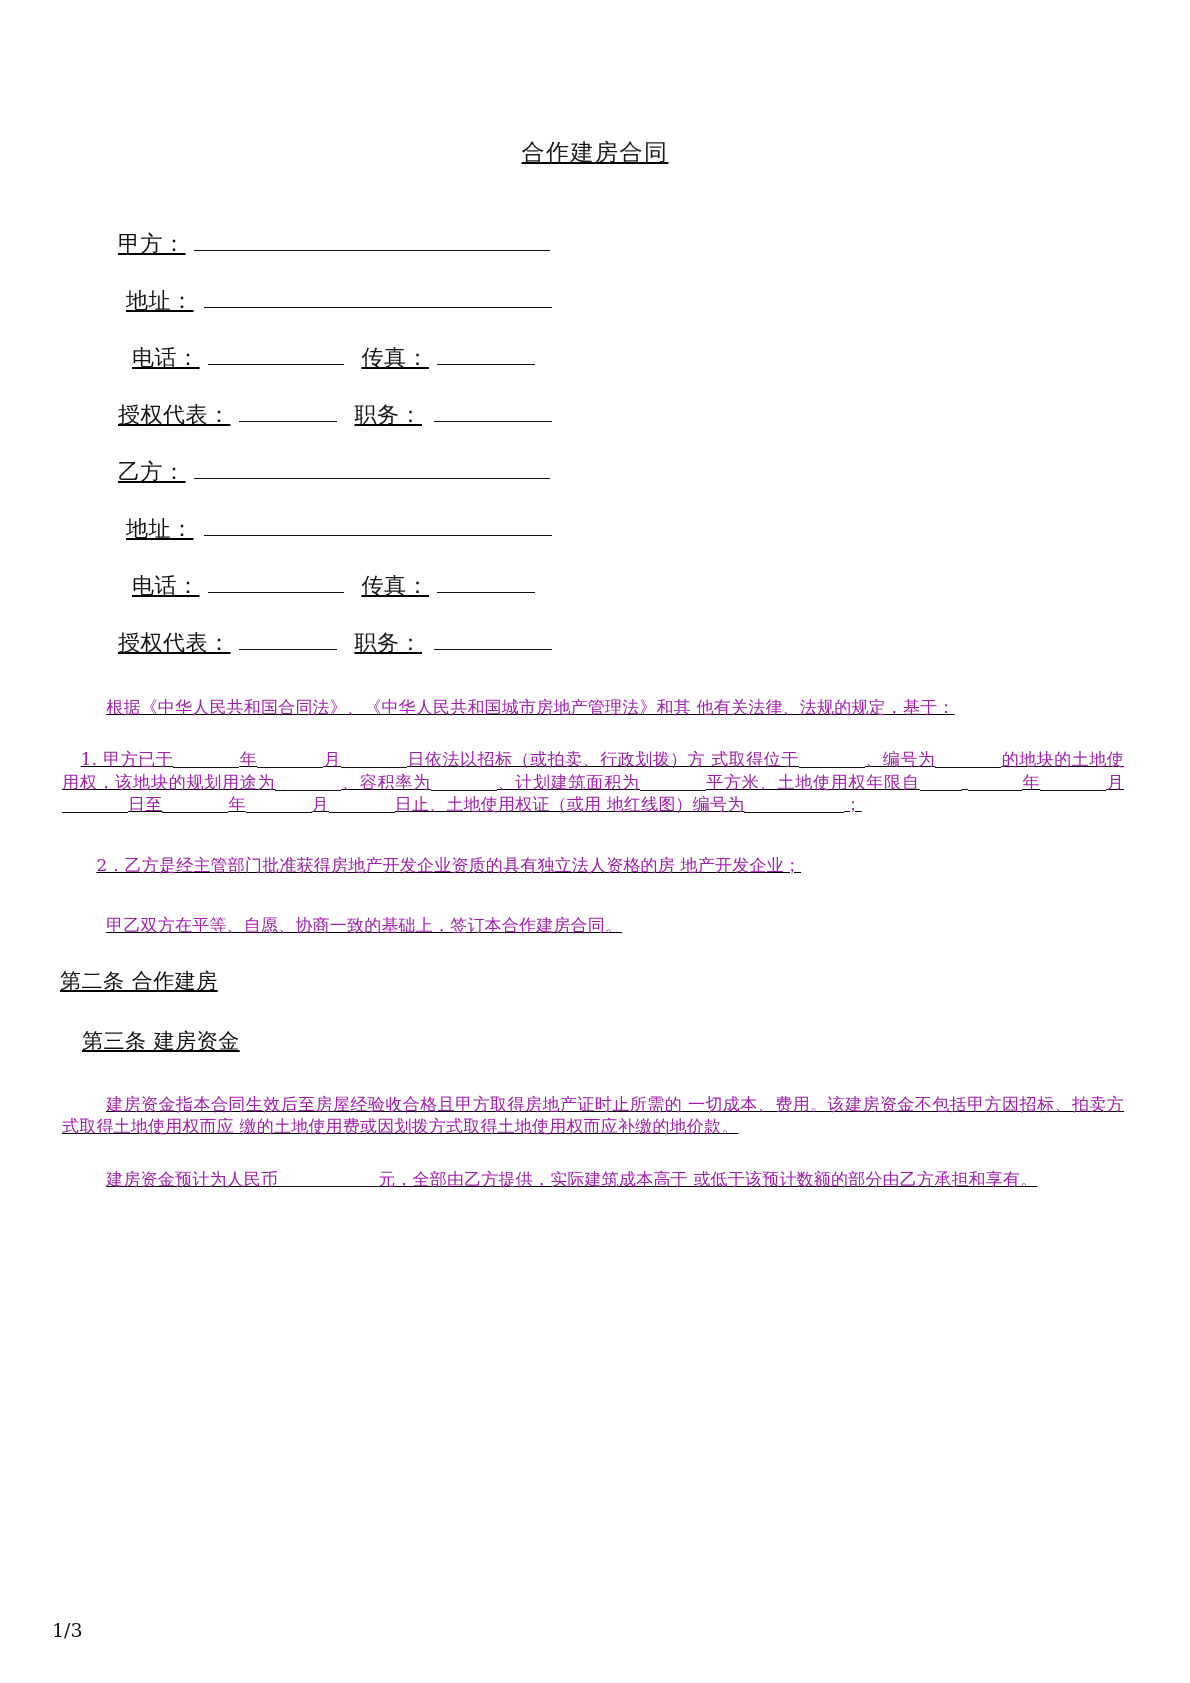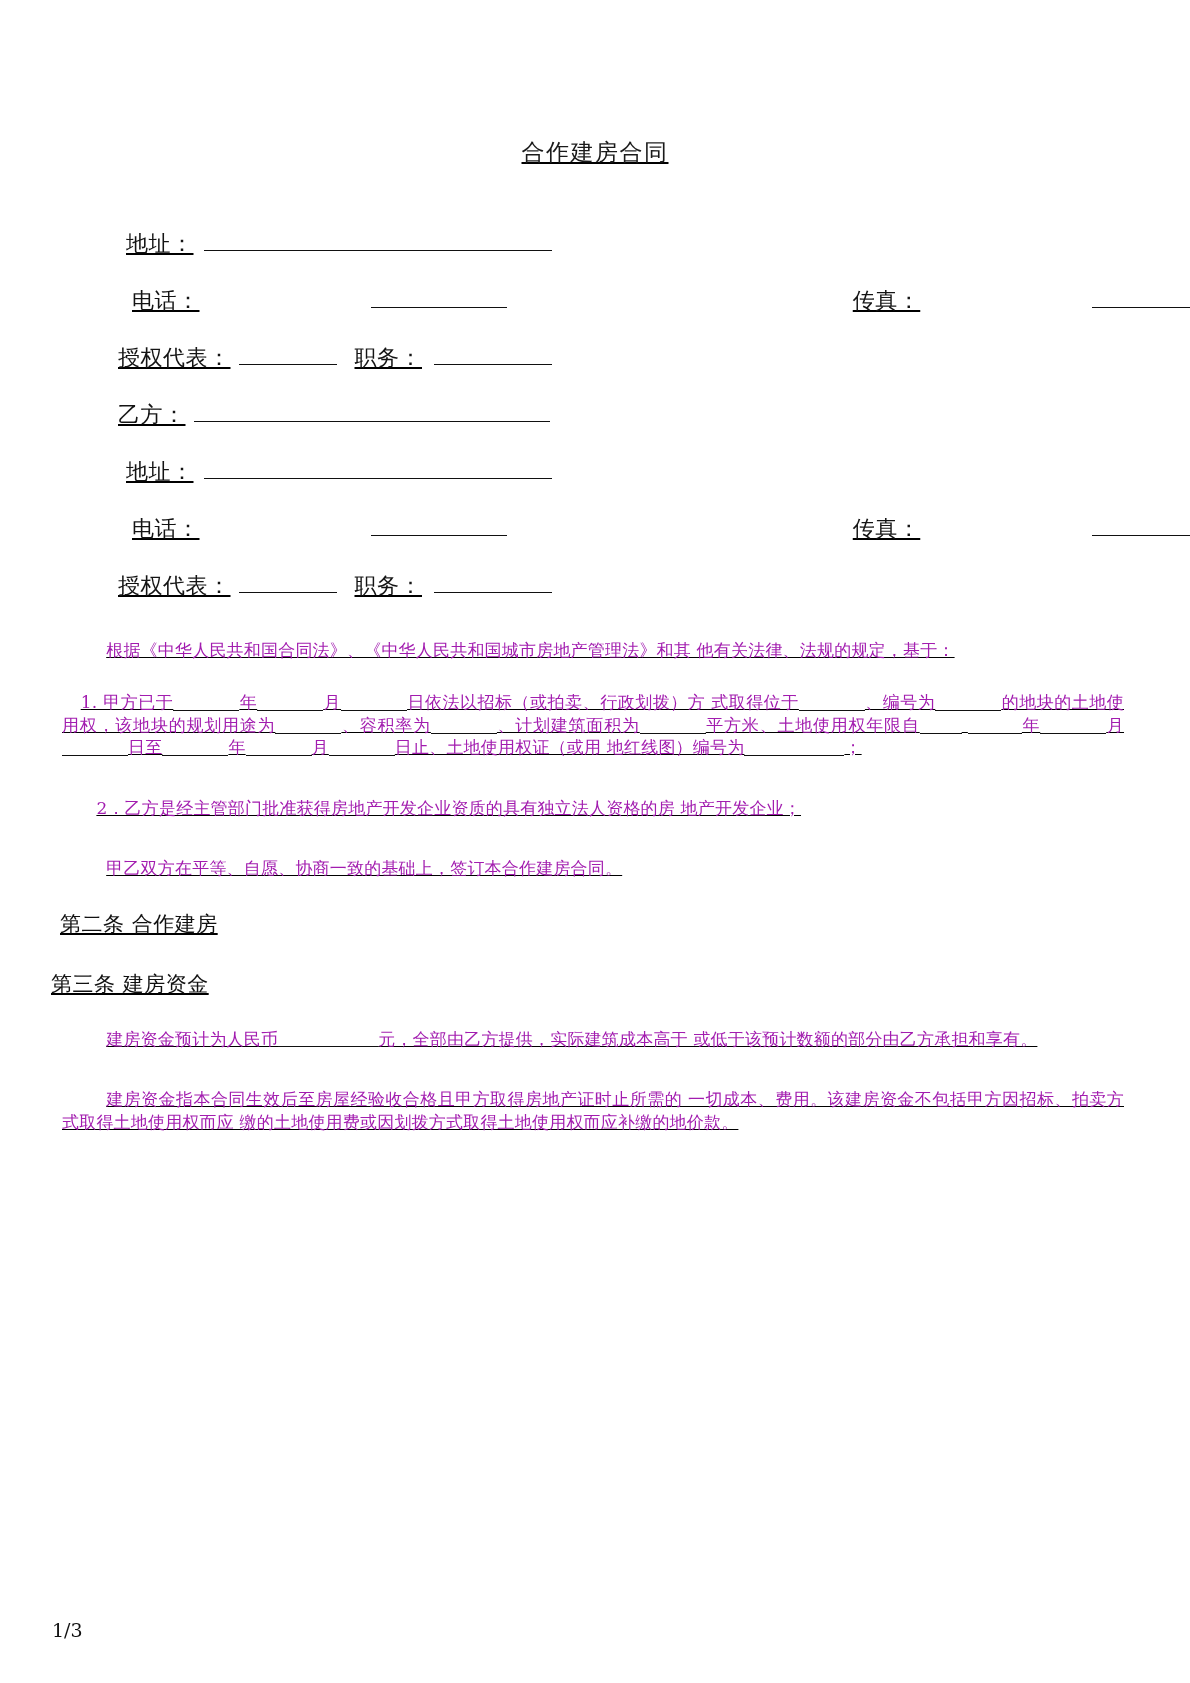--- a/index.html
+++ b/index.html
@@ -37,21 +37,21 @@
   .form-row {
     display: flex;
     align-items: baseline;
     font-size: 22px;
     margin-bottom: 26px;
     letter-spacing: 0.5px;
     color: #141414;
   }
   .form-row.indent-1 { padding-left: 0px; }
   .form-row.indent-2 { padding-left: 8px; }
-  .form-row.indent-3 { padding-left: 14px; justify-content: space-between; }
+  .form-row.indent-3 { padding-left: 14px; }
   .flabel {
     white-space: nowrap;
   }
   .blank {
     display: inline-block;
     border-bottom: 1.4px solid #111;
     height: 1em;
     vertical-align: baseline;
   }
   .b-long   { width: 356px; margin-left: 8px; }
@@ -63,21 +63,21 @@
 
   .section-head {
     font-size: 21px;
     margin: 0;
     font-weight: normal;
     letter-spacing: 0.5px;
     color: #111;
   }
   .h-a1 { padding-left: 62px; margin-top: 14px; }
   .h-a2 { padding-left: 60px; margin-top: 30px; }
-  .h-a3 { padding-left: 51px; margin-top: 32px; }
+  .h-a3 { padding-left: 82px; margin-top: 32px; }
 
   p.body {
     font-size: 17px;
     line-height: 1.32;
     margin: 0;
     padding: 0 66px 0 62px;
     text-align: justify;
     text-justify: inter-ideograph;
     color: #a21caf;
     letter-spacing: 0.2px;
@@ -109,20 +109,24 @@
 </style>
 </head>
 <body>
 
 <div class="page">
 
   <div class="doc-title">合作建房合同</div>
 
   <div class="form-block">
 
+    <div class="form-row indent-1">
+      <span class="flabel">甲方：</span>
+      <span class="blank b-long"></span>
+    </div>
 
     <div class="form-row indent-2">
       <span class="flabel">地址：</span>
       <span class="blank b-long2"></span>
     </div>
 
     <div class="form-row indent-3">
       <span class="flabel">电话：</span>
       <span class="blank b-mid"></span>
       <span class="gap"></span>
@@ -173,19 +177,19 @@
 
   <p class="body ind-3 sp-top-lg">2．乙方是经主管部门批准获得房地产开发企业资质的具有独立法人资格的房 地产开发企业；</p>
 
   <p class="body ind-2 sp-top-lg">甲乙双方在平等、自愿、协商一致的基础上，签订本合作建房合同。</p>
 
   <div class="section-head h-a2">第二条 合作建房</div>
 
 
   <div class="section-head h-a3">第三条 建房资金</div>
 
+  <p class="body ind-2 sp-top-lg">建房资金指本合同生效后至房屋经验收合格且甲方取得房地产证时止所需的 一切成本、费用。该建房资金不包括甲方因招标、拍卖方式取得土地使用权而应 缴的土地使用费或因划拨方式取得土地使用权而应补缴的地价款。</p>
+
   <p class="body ind-2 sp-top-md"><span>建房资金预计为人民币</span><span class="ib ib-l"></span><span>元，全部由乙方提供，实际建筑成本高于 或低于该预计数额的部分由乙方承担和享有。</span></p>
-
-  <p class="body ind-2 sp-top-lg">建房资金指本合同生效后至房屋经验收合格且甲方取得房地产证时止所需的 一切成本、费用。该建房资金不包括甲方因招标、拍卖方式取得土地使用权而应 缴的土地使用费或因划拨方式取得土地使用权而应补缴的地价款。</p>
 
   <div class="page-number">1/3</div>
 
 </div>
 
 </body></html>

